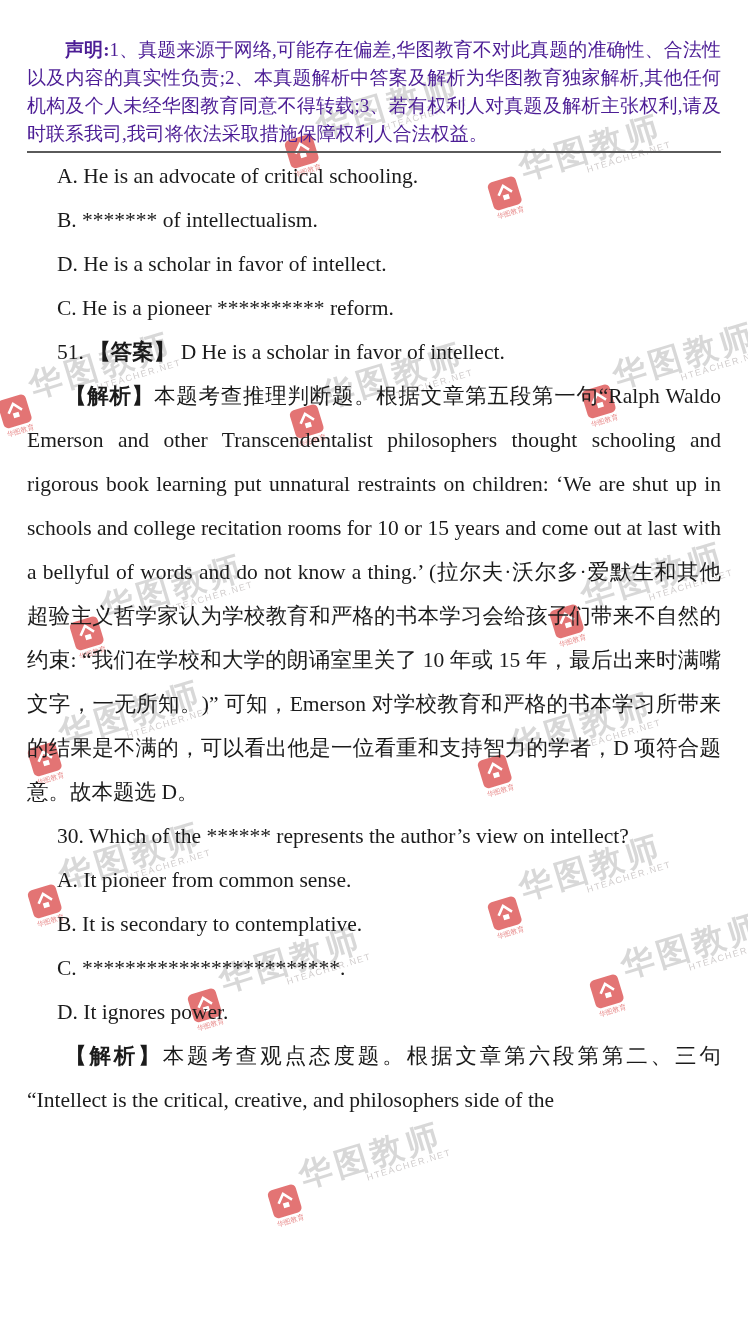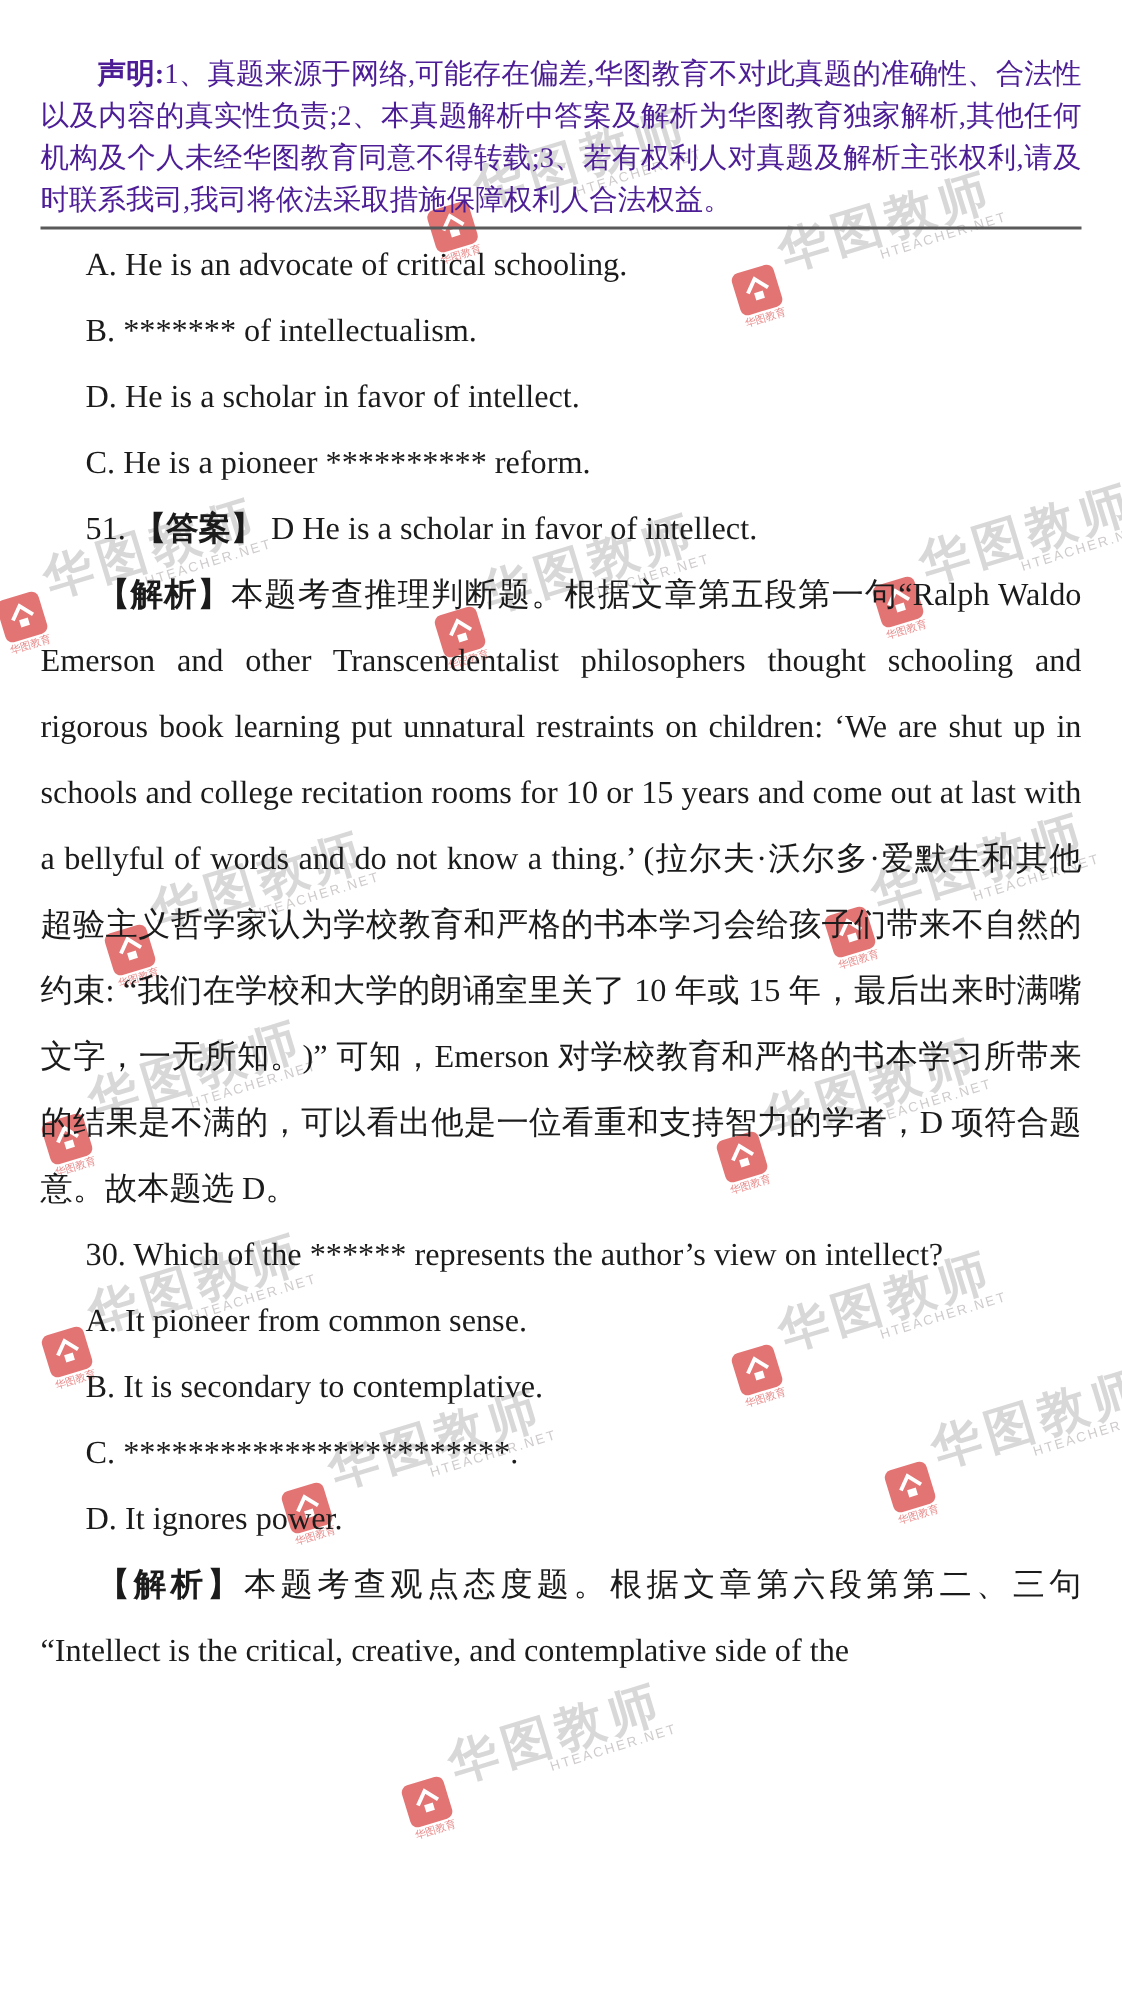--- a/index.html
+++ b/index.html
@@ -323,17 +323,17 @@
       <p class="ana"><span class="lbl">【解析】</span><span>本题考查推理判断题。根据文章第五段第一句“Ralph Waldo Emerson and other Transcendentalist philosophers thought schooling and rigorous book learning put unnatural restraints on children: ‘We are shut up in schools and college recitation rooms for 10 or 15 years and come out at last with a bellyful of words and do not know a thing.’ (拉尔夫·沃尔多·爱默生和其他超验主义哲学家认为学校教育和严格的书本学习会给孩子们带来不自然的约束: “我们在学校和大学的朗诵室里关了 10 年或 15 年，最后出来时满嘴文字，一无所知。)” 可知，Emerson 对学校教育和严格的书本学习所带来的结果是不满的，可以看出他是一位看重和支持智力的学者，D 项符合题意。故本题选 D。</span></p>
 
       <p class="ques">30. Which of the ****** represents the author’s view on intellect?</p>
 
       <p class="opt">A. It pioneer from common sense.</p>
       <p class="opt">B. It is secondary to contemplative.</p>
       <p class="opt">C. ************************.</p>
       <p class="opt">D. It ignores power.</p>
 
 
-      <p class="ana"><span class="lbl">【解析】</span><span>本题考查观点态度题。根据文章第六段第第二、三句 “Intellect is the critical, creative, and contemplative side of the</span></p>
+      <p class="ana"><span class="lbl">【解析】</span><span>本题考查观点态度题。根据文章第六段第第二、三句 “Intellect is the critical, creative, and philosophers side of the</span></p>
 
     </div>
   </div>
 </div>
 
 </body></html>

